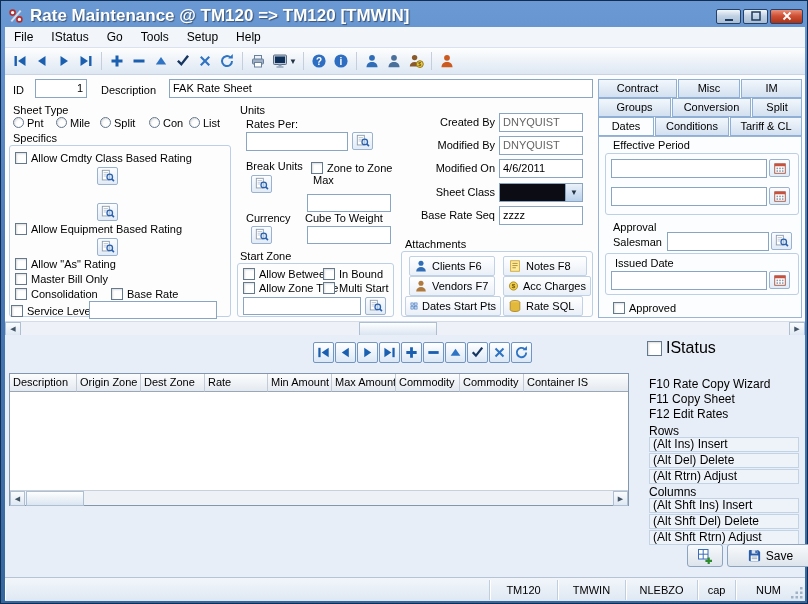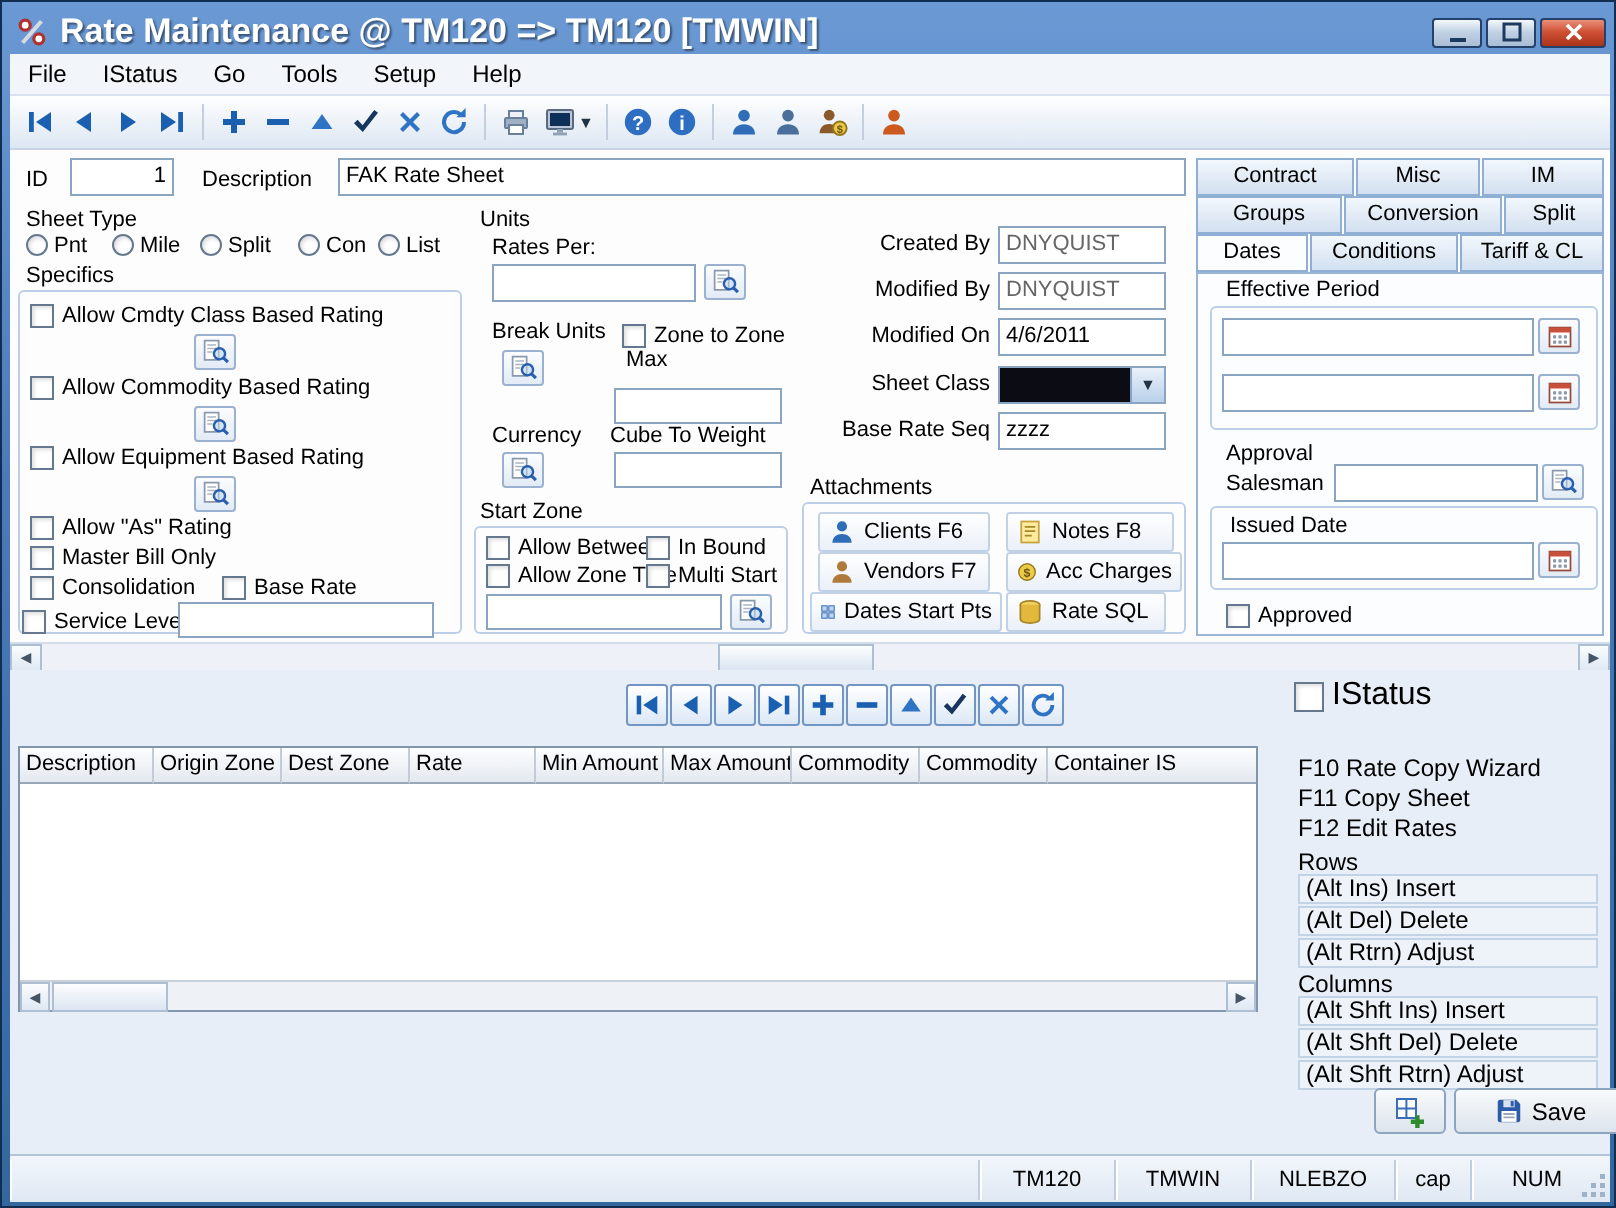--- a/index.html
+++ b/index.html
@@ -434,24 +434,20 @@
     <div class="gbox" style="left:4px;top:70px;width:222px;height:172px"></div>
     <label class="cb" style="left:10px;top:76px">
         <span class="bx"></span>
         <span>Allow Cmdty Class Based Rating</span>
       </label>
     <span class="lkp" style="left:92px;top:92px">
         <svg width="14" height="14">
           <use href="#i-lookup"></use>
         </svg>
       </span>
-    <label class="cb" style="left:10px;top:112px">
-        <span class="bx"></span>
-        <span>Allow Commodity Based Rating</span>
-      </label>
     <span class="lkp" style="left:92px;top:128px">
         <svg width="14" height="14">
           <use href="#i-lookup"></use>
         </svg>
       </span>
     <label class="cb" style="left:10px;top:147px">
         <span class="bx"></span>
         <span>Allow Equipment Based Rating</span>
       </label>
     <span class="lkp" style="left:92px;top:163px">

